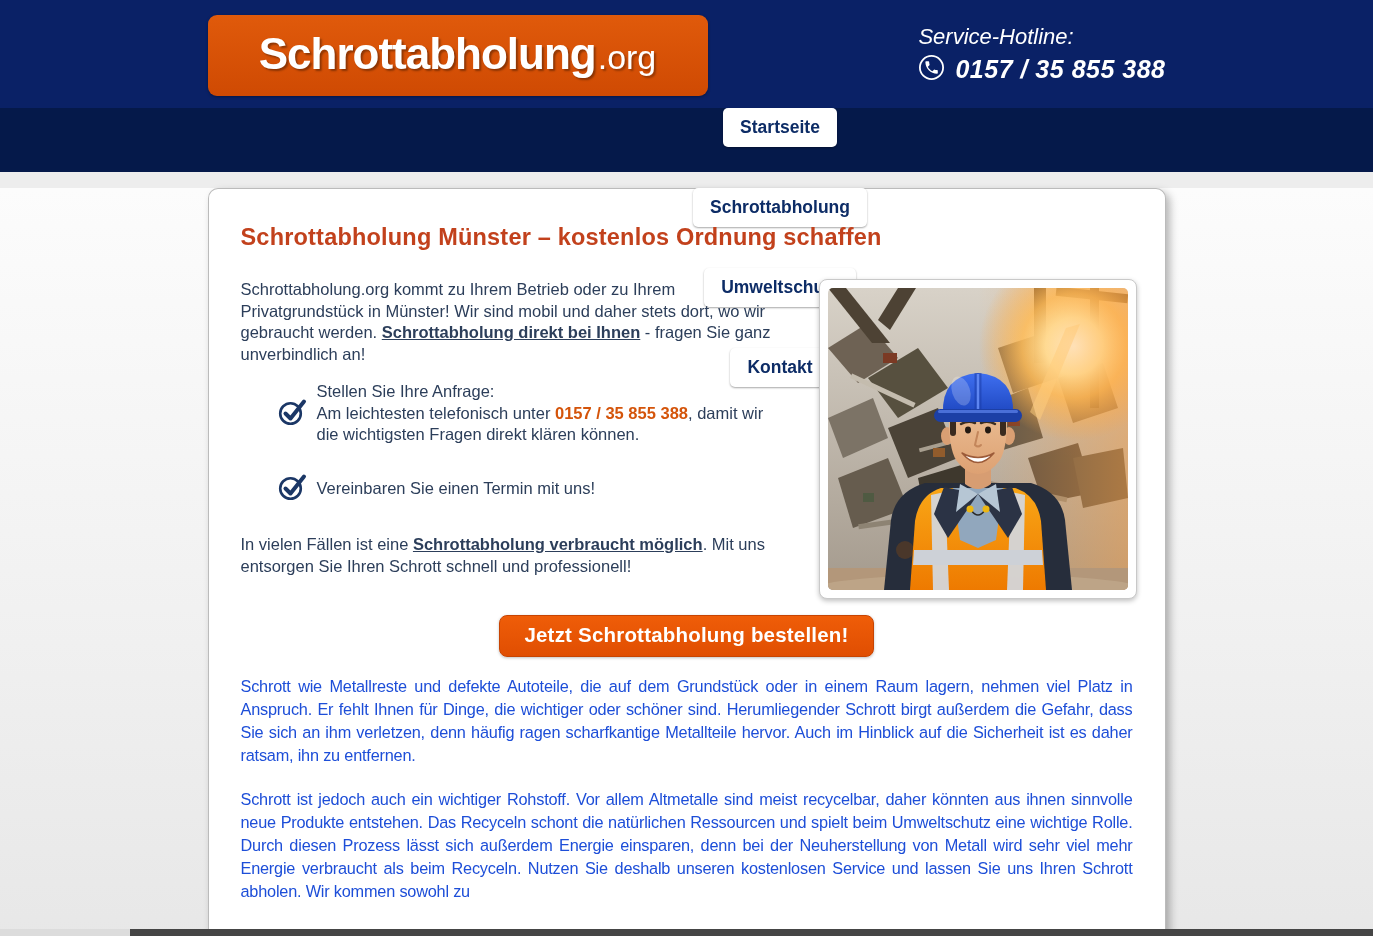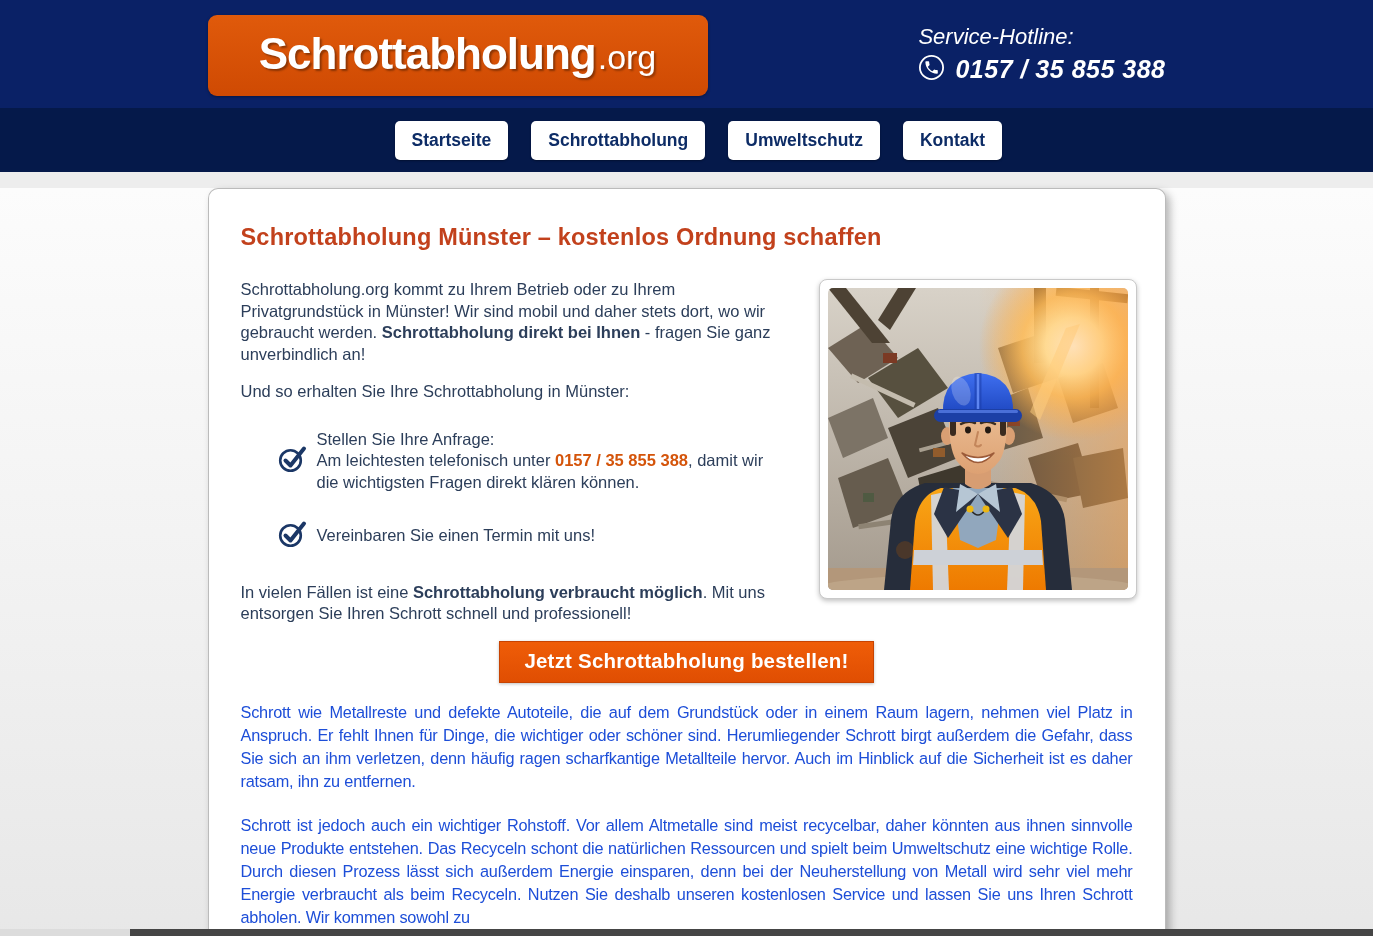--- a/index.html
+++ b/index.html
@@ -22,22 +22,22 @@
   }
   .logo-main{font-size:44px;font-weight:700;letter-spacing:-1px;text-shadow:2px 2px 2px rgba(0,0,0,.35);}
   .logo-suffix{font-size:34px;font-weight:400;margin-left:2px;text-shadow:2px 2px 2px rgba(0,0,0,.3);}
   .hotline{color:#fff;font-style:italic;}
   .hotline-label{font-size:22px;line-height:26px;}
   .hotline-row{display:flex;align-items:center;justify-content:flex-end;gap:10px;margin-top:4px;}
   .hotline-number{font-size:25px;font-weight:700;letter-spacing:.5px;color:#fff;text-decoration:none;}
 
   
   .main-nav{height:64px;background:#05194a;}
-  .nav-inner{width:958px;margin:0 auto;height:100%;display:flex;align-items:center;gap:23px;
-    padding-left:187px;box-sizing:border-box;}
+  .nav-inner{width:958px;margin:0 auto;height:100%;display:flex;align-items:center;gap:41px;
+    padding-left:187px;box-sizing:border-box;flex-direction:column;}
   .nav-btn{
     background:#fff;color:#0d2c66;text-decoration:none;
     font-size:17.5px;font-weight:700;padding:9px 17px;border-radius:5px;
     box-shadow:0 1px 2px rgba(0,0,0,.35);white-space:nowrap;
   }
 
   
   .page-bg{height:764px;background:linear-gradient(180deg,#fcfcfc 0%,#f1f1f1 55%,#e7e7e7 100%);}
   .card{
     width:958px;height:883px;margin:16px auto 0;box-sizing:border-box;
@@ -48,39 +48,39 @@
   }
   .page-title{
     margin:0 0 27px;font-size:23.5px;line-height:29px;font-weight:700;
     color:#c2411c;letter-spacing:.2px;
   }
   .intro-row{display:flex;gap:46px;}
   .text-col{width:532px;flex:none;color:#2c3e5a;font-size:16.5px;line-height:21.5px;}
   .text-col p{margin:0;}
   .p-intro{margin-bottom:16px !important;}
   .steps-intro{margin-bottom:26px !important;}
-  b,strong{font-weight:700;}
+  b,strong{font-weight:700;text-decoration:underline;}
   .phone-inline{color:#d4540a;font-weight:700;text-decoration:none;}
 
   ul.steps{list-style:none;margin:0 0 28px 36px;padding:0;}
   ul.steps li{display:flex;gap:10px;align-items:center;margin-bottom:25px;}
   ul.steps li:last-child{margin-bottom:0;}
   .check-icon{flex:none;margin-top:0;}
   .note-para{margin:0;}
 
   .photo-frame{
     width:300px;flex:none;background:#fff;border:1px solid #c9c9c9;border-radius:8px;
     padding:8px;box-shadow:0 2px 5px rgba(0,0,0,.25);height:302px;align-self:flex-start;
   }
   .photo-frame svg{display:block;border-radius:5px;}
 
   .cta-row{text-align:center;margin-top:16px;}
   .cta-button{
     display:inline-block;background:linear-gradient(180deg,#ef5d08,#e04e02);
-    border:1px solid #c74402;border-radius:0;color:#fff;text-decoration:none;
+    border:1px solid #c74402;border-radius:8px;color:#fff;text-decoration:none;
     font-size:20.5px;font-weight:700;letter-spacing:.2px;
     padding:7px 24px 9px;box-shadow:0 1px 3px rgba(0,0,0,.25);
   }
 
   .para-justify{
     text-align:justify;color:#1d4ed8;font-size:16.3px;line-height:23px;
     letter-spacing:-.2px;margin:18px 0 12px;
   }
   .para-justify + .para-justify{margin-top:21px;}
 
@@ -125,21 +125,20 @@
 
 <div class="page-bg">
   <main class="card">
 
     <h1 class="page-title">Schrottabholung Münster – kostenlos Ordnung schaffen</h1>
 
     <div class="intro-row">
       <div class="text-col">
         <p class="p-intro"><span>Schrottabholung.org kommt zu Ihrem Betrieb oder zu Ihrem Privatgrundstück in Münster! Wir sind mobil und daher stets dort, wo wir gebraucht werden. </span><b>Schrottabholung direkt bei Ihnen</b><span> - fragen Sie ganz unverbindlich an!</span></p>
 
-        <p class="steps-intro">Und so erhalten Sie Ihre Schrottabholung in Münster:</p>
 
         <ul class="steps">
           <li>
             <span class="check-icon">
               <svg width="30" height="30" viewBox="0 0 30 30">
                 <circle cx="13.5" cy="17.5" r="10.3" fill="none" stroke="#1b3766" stroke-width="2.6"></circle>
                 <path d="M8.5 17.5 L13.5 22.5 L27 5.5" fill="none" stroke="#1b3766" stroke-width="4" stroke-linecap="round" stroke-linejoin="round"></path>
               </svg>
             </span>
             <div>

